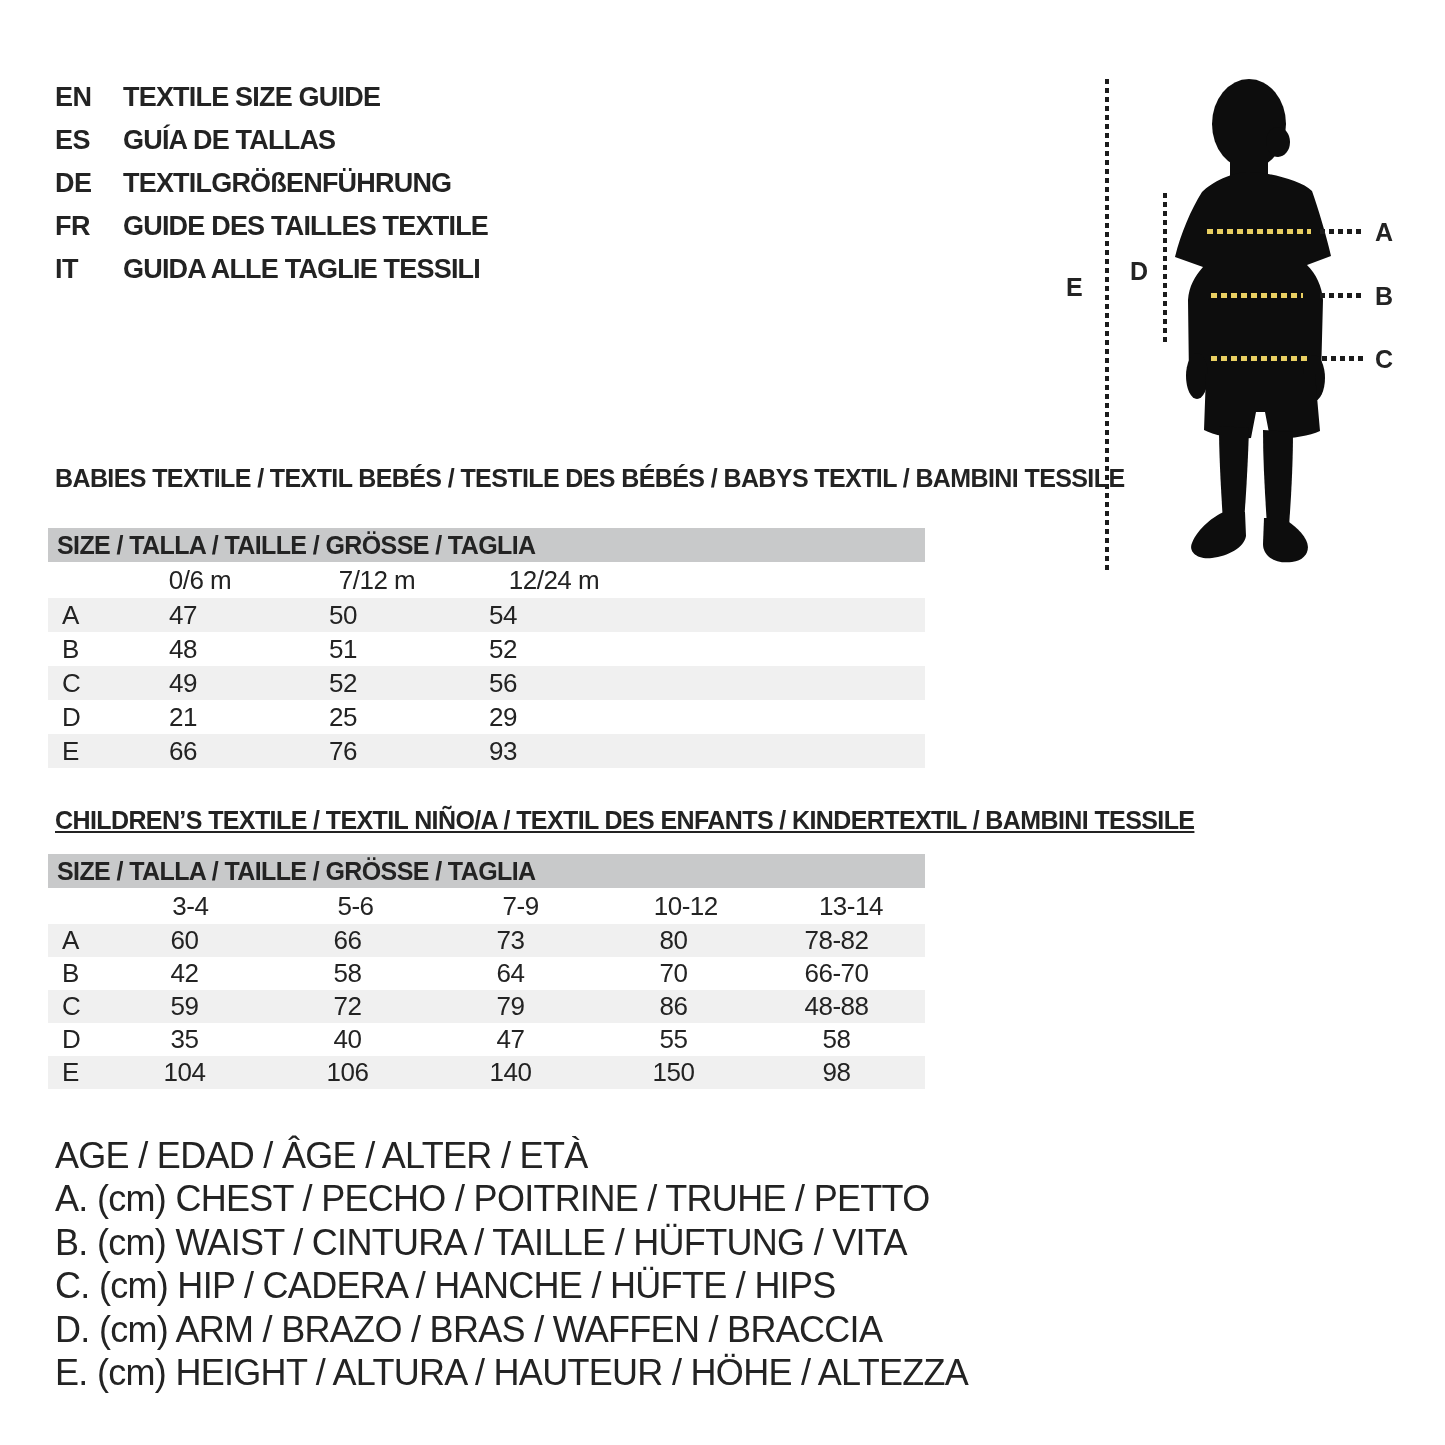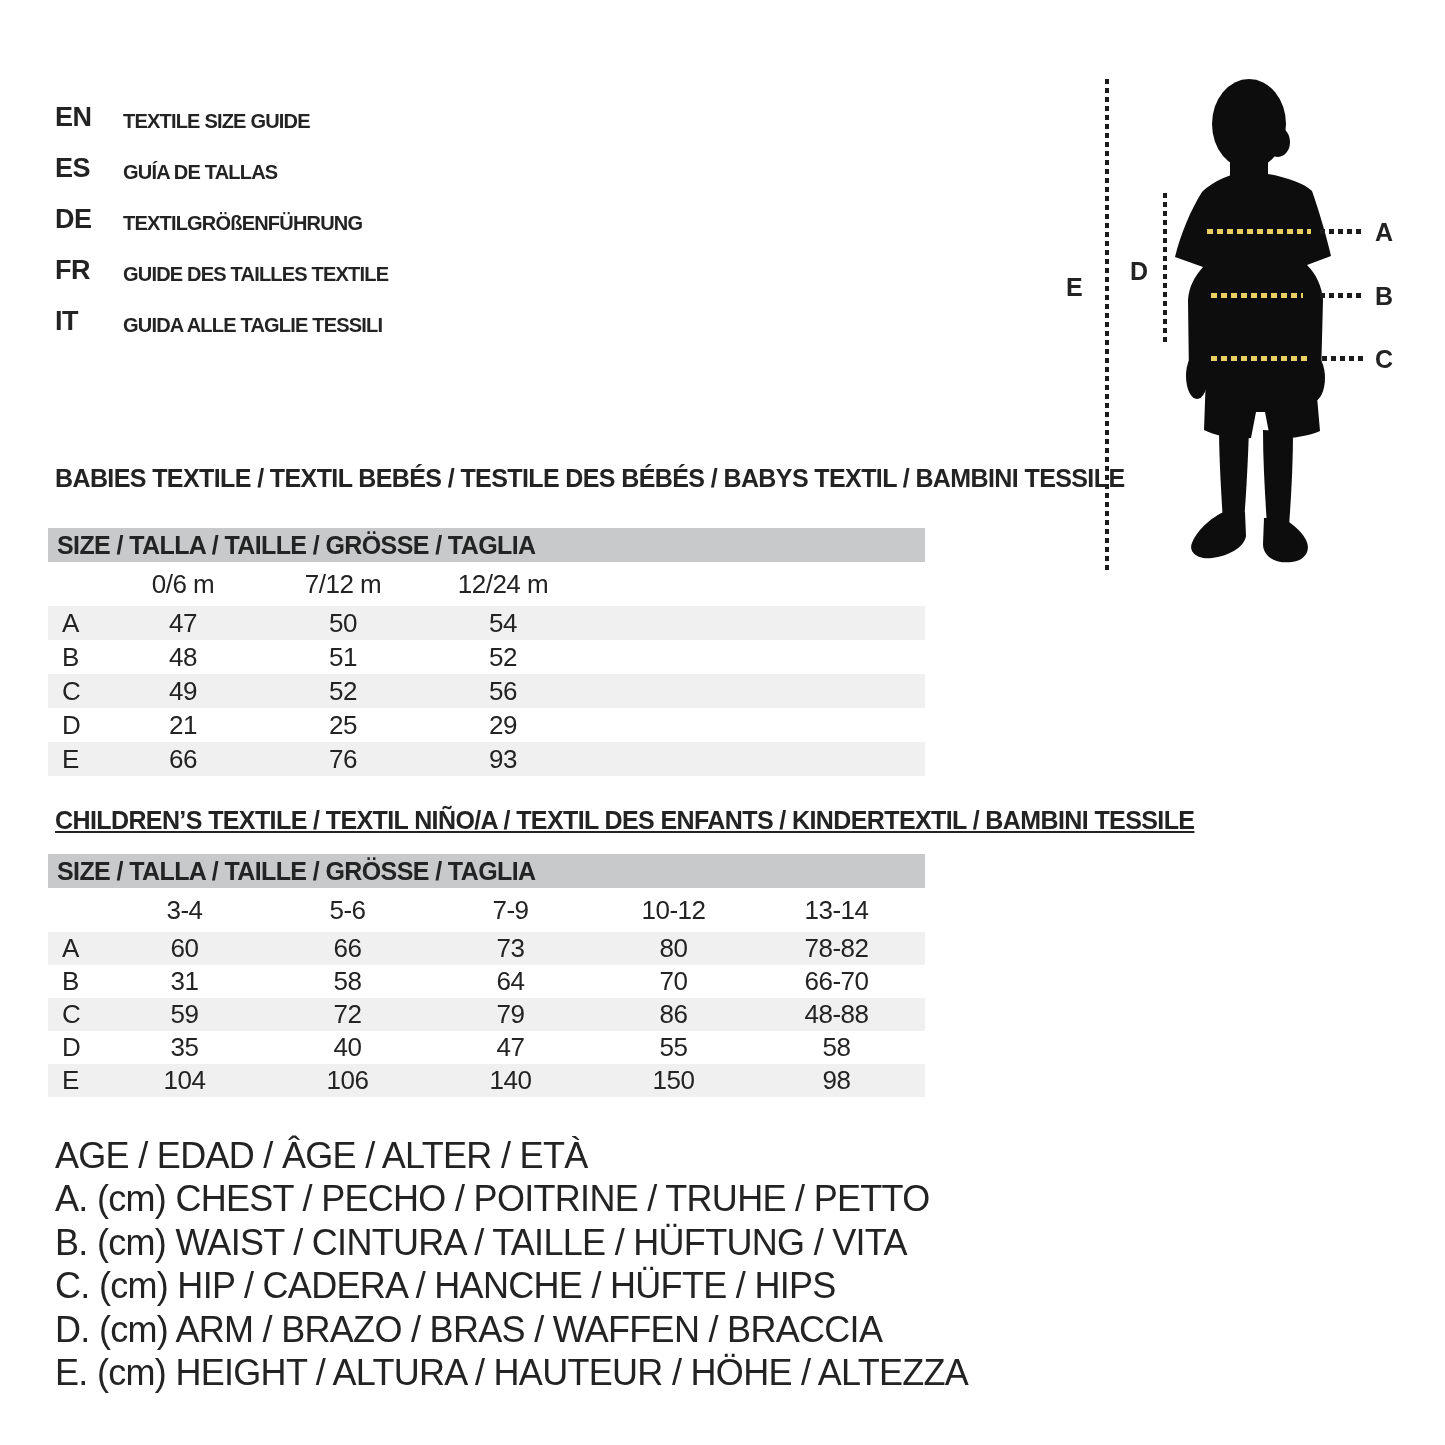--- a/index.html
+++ b/index.html
@@ -6,35 +6,35 @@
   html,body { background:#ffffff; }
   #page {
     position:relative; width:1445px; height:1445px; background:#ffffff;
     font-family:"Liberation Sans","DejaVu Sans",sans-serif;
     color:#232323; overflow:hidden;
   }
   .abs { position:absolute; }
 
   
   #lang-block { left:55px; top:82px; }
-  .lang-row { display:flex; height:43px; align-items:flex-end;margin-top:8px; }
+  .lang-row { display:flex; height:43px; align-items:flex-start; }
   .lang-code { width:68px; font-weight:bold; font-size:27px; letter-spacing:-0.5px; }
-  .lang-title { font-weight:bold; font-size:20px; letter-spacing:-0.8px; }
+  .lang-title { font-weight:bold; font-size:27px; letter-spacing:-0.8px; }
 
   
   .section-heading { font-weight:bold; font-size:25px; letter-spacing:-0.6px; white-space:nowrap; }
 
   
   .size-table { width:877px; }
   .size-bar {
     height:34px; background:#c8c9ca; display:flex; align-items:center;
     padding-left:9px; font-weight:bold; font-size:25px; letter-spacing:-0.6px;
   }
   .trow { display:flex; align-items:center; font-size:26px; letter-spacing:-0.5px; }
-  .trow.head { height:44px; }
+  .trow.head { height:36px;gap:17px; }
   .trow.striped { background:#f0f0f0; }
   .tcell { text-align:center; }
   .tcell.label { text-align:left; padding-left:14px; }
   .babies .tcell.label, .children .tcell.label { width:55px; }
   .babies .tcell.val { width:160px; }
   .children .tcell.val { width:163px; }
   .babies .trow.body { height:34px; }
   .children .trow.body { height:33px; }
 
   
@@ -169,21 +169,21 @@
     <div class="trow body striped" style="background: rgb(240, 240, 240);">
       <div class="tcell label">A</div>
       <div class="tcell val">60</div>
       <div class="tcell val">66</div>
       <div class="tcell val">73</div>
       <div class="tcell val">80</div>
       <div class="tcell val">78-82</div>
     </div>
     <div class="trow body">
       <div class="tcell label">B</div>
-      <div class="tcell val">31</div>
+      <div class="tcell val">42</div>
       <div class="tcell val">58</div>
       <div class="tcell val">64</div>
       <div class="tcell val">70</div>
       <div class="tcell val">66-70</div>
     </div>
     <div class="trow body striped" style="background: rgb(240, 240, 240);">
       <div class="tcell label">C</div>
       <div class="tcell val">59</div>
       <div class="tcell val">72</div>
       <div class="tcell val">79</div>

